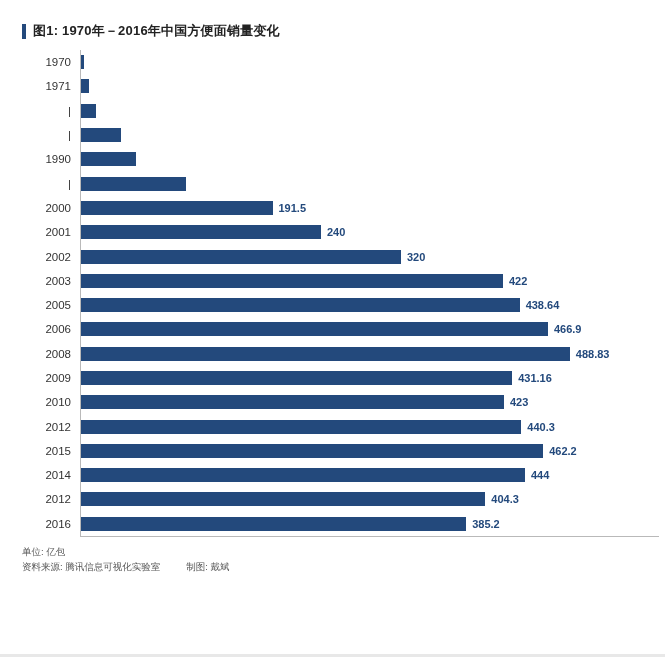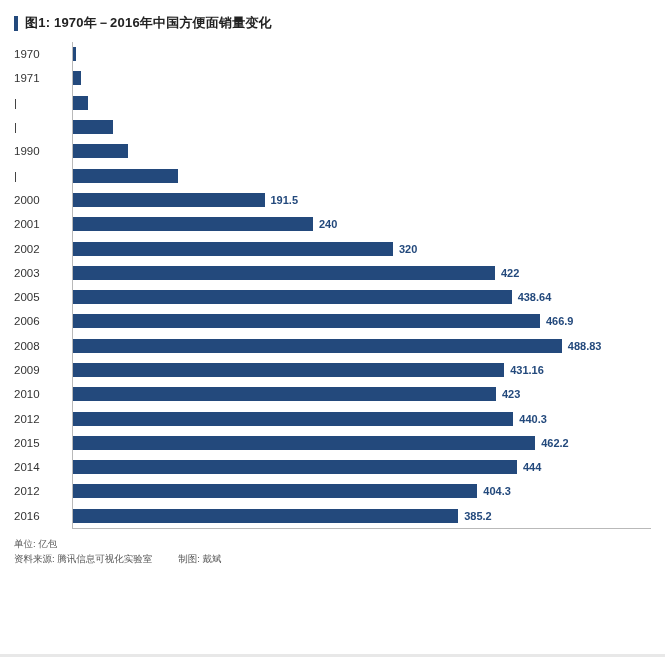--- a/index.html
+++ b/index.html
@@ -12,21 +12,21 @@
     background: #ffffff;
     font-family: "Liberation Sans", sans-serif;
     color: #333333;
     overflow: hidden;
   }
   .page {
     position: relative;
     width: 665px;
     height: 657px;
     box-sizing: border-box;
-    padding: 0;
+    padding: 8px;
   }
   .title-row {
     display: flex;
     align-items: center;
     padding: 14px 0 10px 14px;
   }
   .title-bar {
     width: 4px;
     height: 15px;
     background: #23497c;
@@ -51,21 +51,21 @@
     position: relative;
   }
   .row {
     display: flex;
     align-items: center;
     height: 24.3px;
   }
   .cat-label {
     width: 58px;
     flex: 0 0 58px;
-    text-align: left;
+    text-align: right;
     padding-right: 9px;
     box-sizing: border-box;
     font-size: 11.5px;
     color: #333333;
     white-space: nowrap;
   }
   .bar-wrap {
     position: relative;
     flex: 1 1 auto;
     height: 100%;

